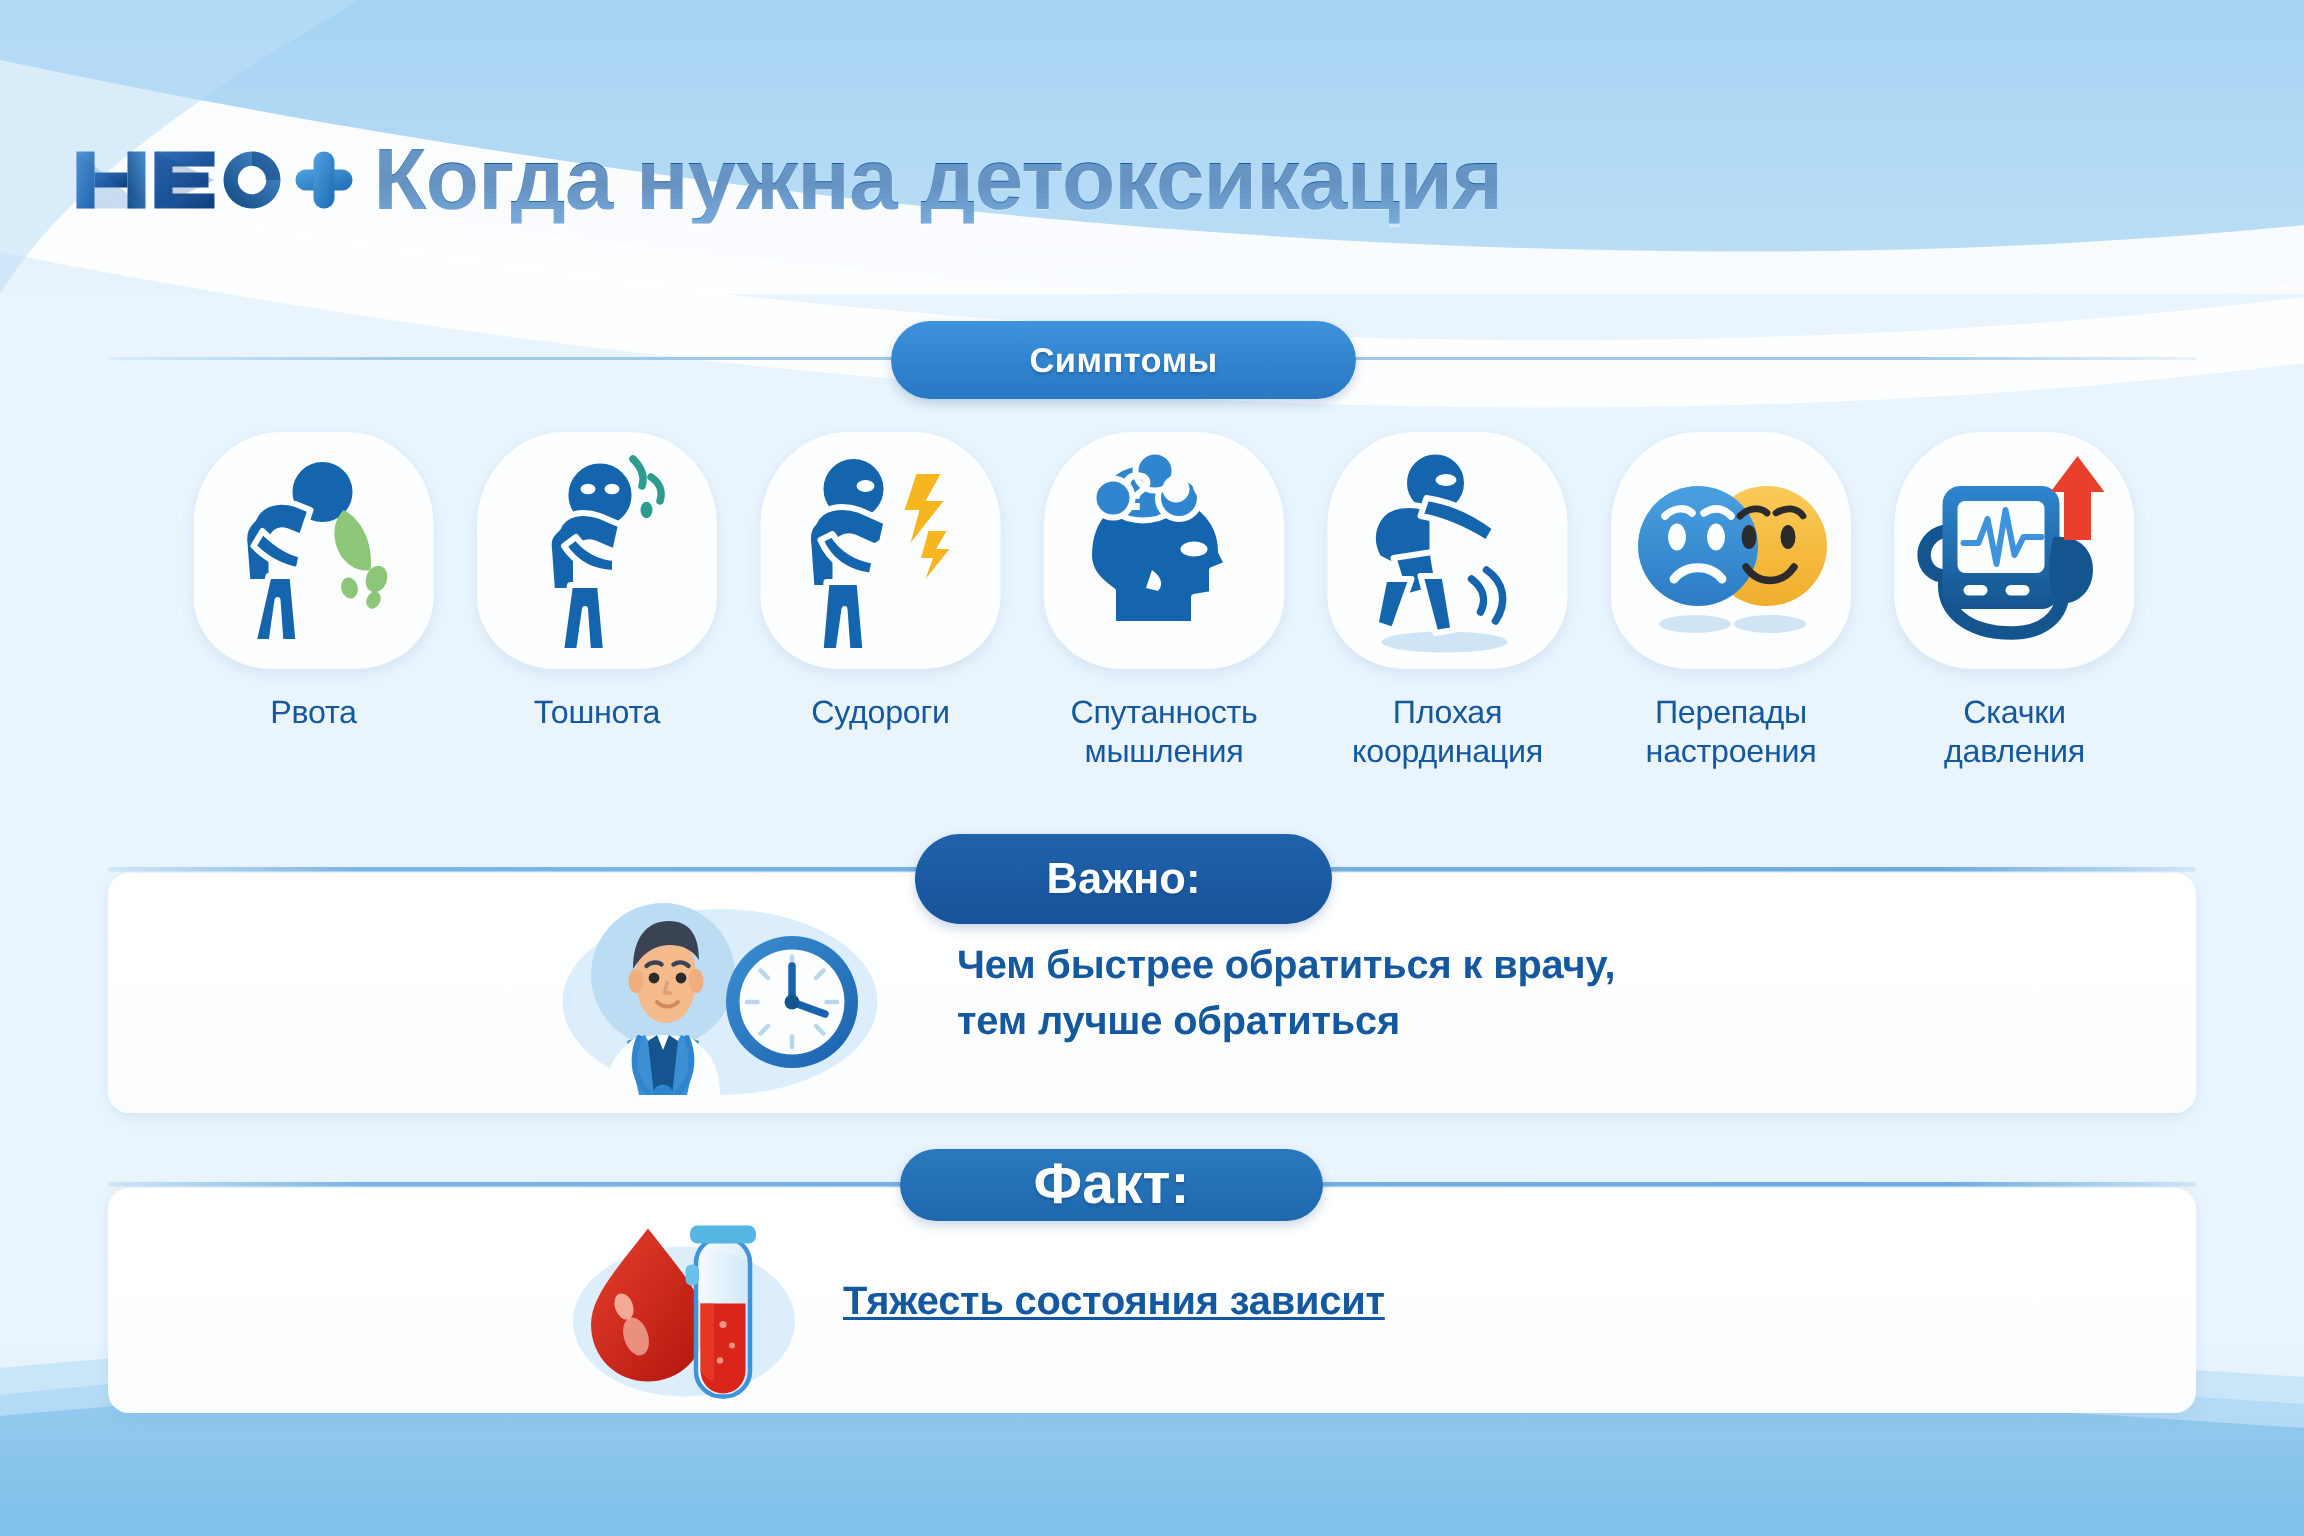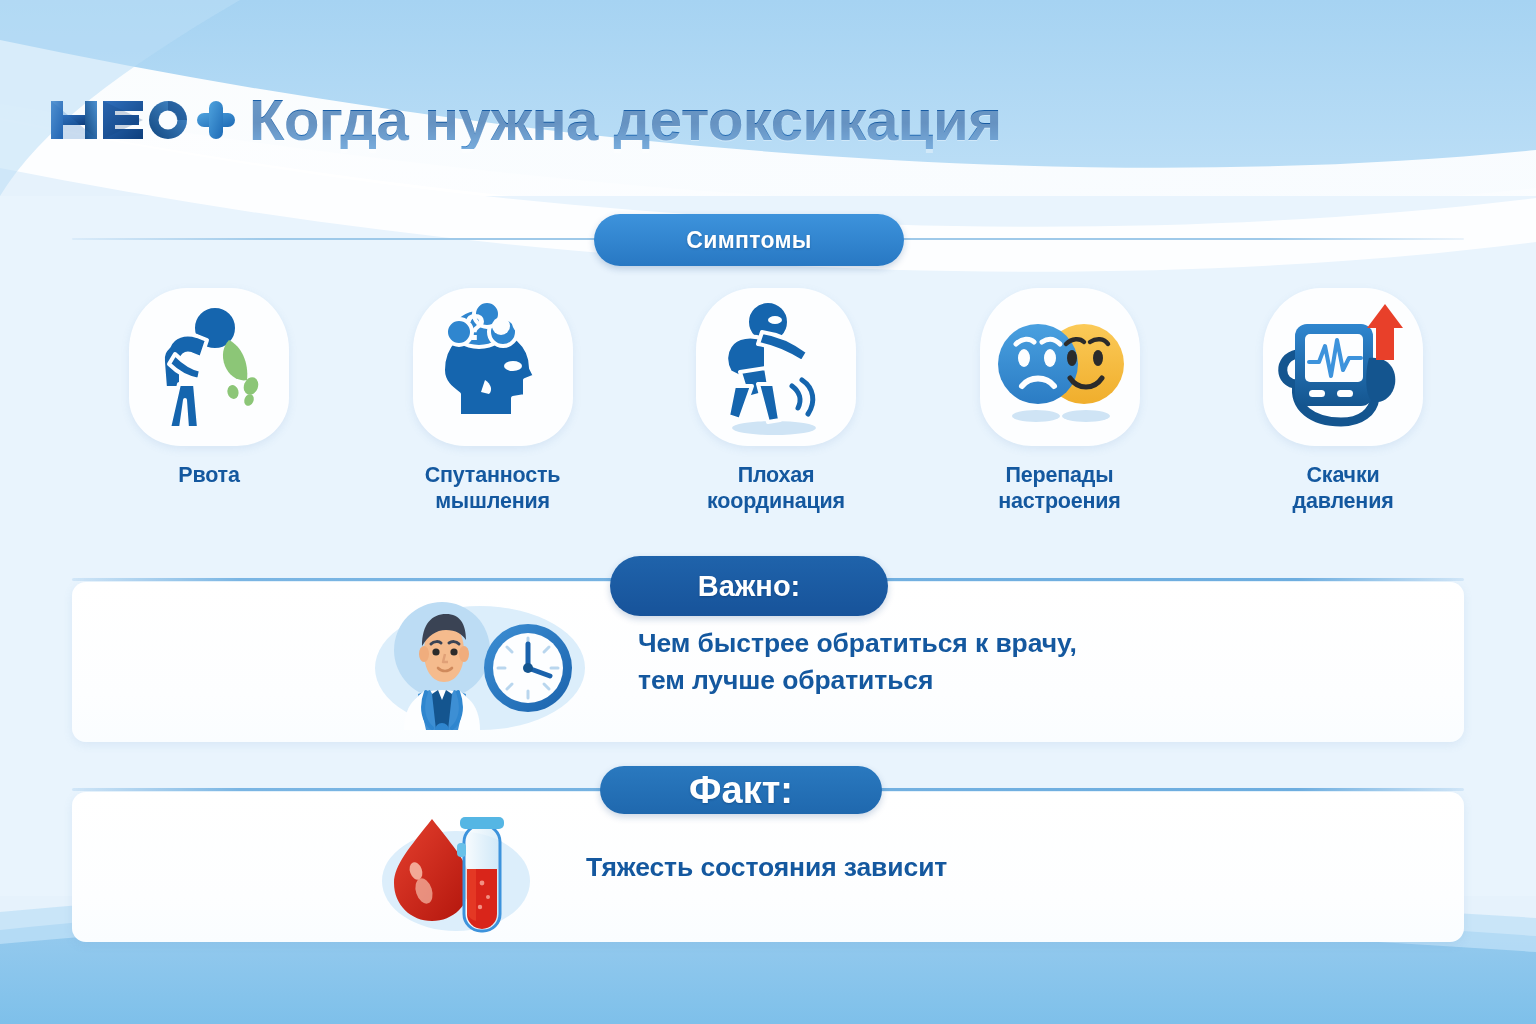--- a/index.html
+++ b/index.html
@@ -80,21 +80,21 @@
     width:160px; height:158px;
     background:#fdfeff;
     border-radius:58px 58px 52px 52px/62px 62px 48px 48px;
     box-shadow:0 3px 9px rgba(90,140,190,.13);
     display:flex; align-items:center; justify-content:center;
     overflow:hidden;
   }
   .sym-label {
     margin-top:16px;
     text-align:center;
-    font-size:21.5px; font-weight:bold; color:#14589f;
+    font-size:21.5px; font-weight:normal; color:#14589f;
     line-height:1.22; letter-spacing:-.2px;
   }
 
   
   .info-card {
     position:absolute; z-index:3;
     background:linear-gradient(180deg,#ffffff 0%,#fdfeff 70%,#fafdff 100%);
     border-radius:14px;
     box-shadow:0 3px 10px rgba(100,150,200,.12);
   }
@@ -204,21 +204,64 @@
             <path d="M100,52 C112,58 120,74 118,92 C110,94 100,88 96,78 C92,68 94,58 100,52 Z"></path>
             <ellipse cx="122" cy="98" rx="7" ry="9" transform="rotate(20 122 98)"></ellipse>
             <ellipse cx="104" cy="104" rx="5.5" ry="7" transform="rotate(-15 104 104)"></ellipse>
             <ellipse cx="120" cy="112" rx="4.5" ry="6" transform="rotate(25 120 112)"></ellipse>
           </g>
         </svg>
       </div>
       <div class="sym-label">Рвота</div>
     </div>
 
-
+    <div class="symptom">
+      <div class="sym-card">
+        <svg viewBox="0 0 160 158" width="160" height="158">
+          <g fill="#1565ae" stroke="#fdfeff" stroke-width="4" stroke-linejoin="round">
+            <circle cx="82" cy="42" r="23"></circle>
+            <path d="M54,64 C58,54 70,52 82,56 L96,62 L92,80 L78,74 C72,72 66,76 66,82 L66,106 L50,106 L48,78 C47,70 50,68 54,64 Z"></path>
+            <path d="M62,102 L82,102 L86,146 L74,146 L72,118 L68,146 L56,146 Z"></path>
+            <path d="M58,76 C66,88 78,94 92,94 L92,84 C82,84 72,78 66,70 Z"></path>
+          </g>
+          <g fill="#fdfeff">
+            <ellipse cx="74" cy="38" rx="5" ry="3.5"></ellipse>
+            <ellipse cx="90" cy="38" rx="5" ry="3.5"></ellipse>
+          </g>
+          <g fill="#2c9c8e">
+            <path d="M104,18 C110,24 112,30 110,36" stroke="#2c9c8e" stroke-width="5" fill="none" stroke-linecap="round"></path>
+            <path d="M116,30 C122,34 124,40 122,46" stroke="#2c9c8e" stroke-width="5" fill="none" stroke-linecap="round"></path>
+            <ellipse cx="113" cy="52" rx="4" ry="5.5"></ellipse>
+          </g>
+        </svg>
+      </div>
+      <div class="sym-label">Тошнота</div>
+    </div>
+
+    <div class="symptom">
+      <div class="sym-card">
+        <svg viewBox="0 0 160 158" width="160" height="158">
+          <g fill="#1565ae" stroke="#fdfeff" stroke-width="4" stroke-linejoin="round">
+            <circle cx="62" cy="38" r="22"></circle>
+            <path d="M36,60 C40,50 54,48 66,52 L84,60 L80,78 L62,70 C56,68 50,72 50,78 L50,104 L34,104 L32,76 C31,68 32,64 36,60 Z"></path>
+            <path d="M44,100 L66,100 L70,146 L58,146 L56,118 L52,146 L40,146 Z"></path>
+            <path d="M40,72 C46,86 58,94 74,96 L76,86 C64,84 54,78 48,68 Z"></path>
+          </g>
+          <g fill="#fdfeff">
+            <ellipse cx="70" cy="36" rx="6" ry="4"></ellipse>
+            <path d="M76,74 L86,68 L92,76 L86,82 L90,90 L80,94 L74,86 Z"></path>
+          </g>
+          <g fill="#f7b520">
+            <polygon points="104,28 120,28 110,46 122,46 100,74 106,52 96,52"></polygon>
+            <polygon points="112,66 124,66 117,78 126,78 110,98 115,84 107,84"></polygon>
+          </g>
+        </svg>
+      </div>
+      <div class="sym-label">Судороги</div>
+    </div>
 
     <div class="symptom">
       <div class="sym-card">
         <svg viewBox="0 0 160 158" width="160" height="158">
           <path d="M30,82 C30,58 46,40 72,40 C100,40 118,58 118,80 L122,88 L112,92 L112,108 L100,110 L100,128 L46,128 L46,106 C38,100 30,94 30,82 Z" fill="#1565ae" stroke="#fdfeff" stroke-width="4" stroke-linejoin="round"></path>
           <ellipse cx="100" cy="78" rx="9" ry="5" fill="#fdfeff"></ellipse>
           <path d="M72,92 C78,96 80,102 76,106 L68,104 Z" fill="#fdfeff"></path>
           <g stroke="#fdfeff" stroke-width="4" fill="#2f86cf">
             <ellipse cx="66" cy="40" rx="26" ry="19"></ellipse>
             <circle cx="46" cy="44" r="13"></circle>
@@ -408,20 +451,20 @@
           <path d="M91,74 L100,74 L100,126 A15,15 0 0,1 91,119 Z" fill="#e8402a" opacity=".7"></path>
           <rect x="84" y="22" width="44" height="12" rx="5" fill="#55b6e4"></rect>
           <rect x="81" y="48" width="9" height="14" rx="4" fill="#69c1e9"></rect>
           <g fill="#fbb4a6" opacity=".75">
             <circle cx="106" cy="88" r="2.4"></circle>
             <circle cx="112" cy="102" r="2"></circle>
             <circle cx="104" cy="112" r="2.2"></circle>
           </g>
         </svg>
       </div>
-      <div class="card-text" style="margin-left:40px;">
+      <div class="card-text" style="margin-left:16px;text-decoration:underline;">
         <span class="ln">Тяжесть состояния зависит</span>
       </div>
     </div>
   </div>
   <div class="pill pill-fact">Факт:</div>
 
 </div>
 
 </body></html>

